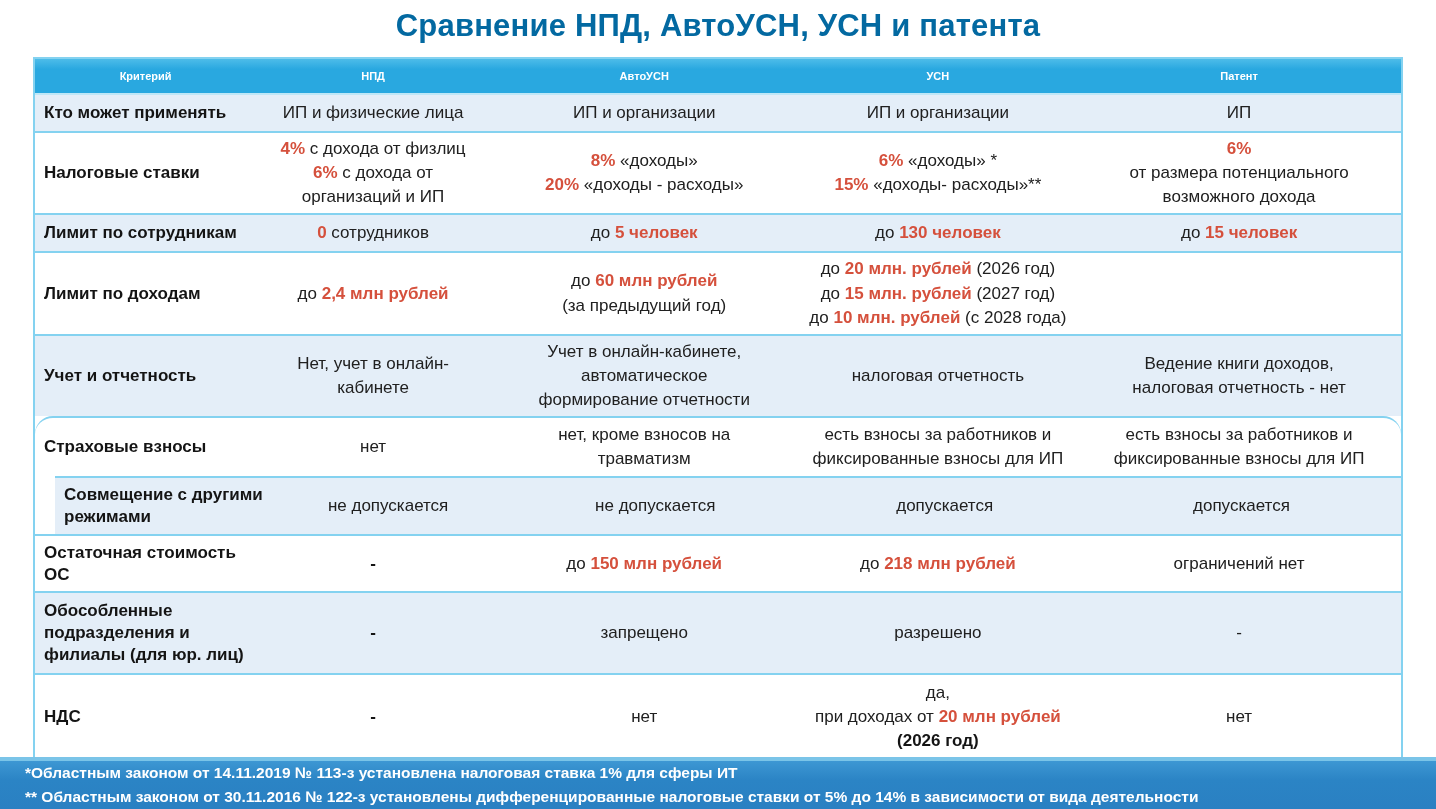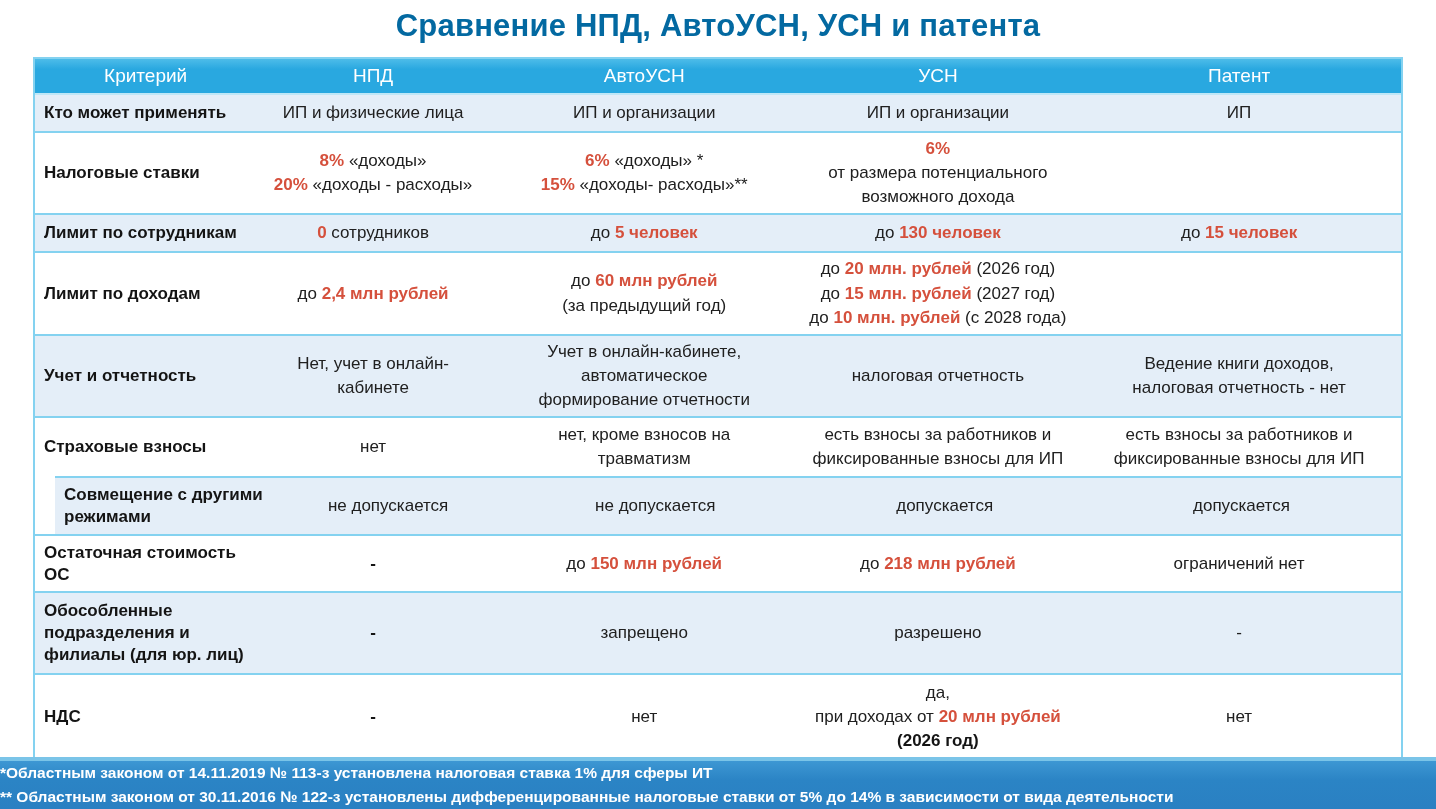--- a/index.html
+++ b/index.html
@@ -23,32 +23,32 @@
     display:grid;
     grid-template-columns:16.2% 17.1% 22.6% 20.4% 23.7%;
   }
   .thead{
     background:linear-gradient(180deg,#4DBCE9 0%,#29A8E0 30%,#29A8E0 100%);
     min-height:34px;
     border-bottom:2px solid #BFE7F7;
   }
   .thead .hcell{
     display:flex;align-items:center;justify-content:center;
-    color:#ffffff;font-weight:400;font-size:19px;
+    color:#ffffff;font-weight:700;font-size:11px;
     padding:2px 4px;text-align:center;
   }
   .trow{min-height:40px;background:#ffffff;}
   .trow.shaded{background:#E4EEF8;}
   .trow + .trow{border-top:2px solid #84D2F0;}
   .trow:nth-child(1){min-height:36px;}
   .trow:nth-child(2){min-height:78px;}
   .trow:nth-child(3){min-height:36px;}
   .trow:nth-child(4){min-height:76px;}
   .trow:nth-child(5){min-height:80px;}
-  .trow:nth-child(6){min-height:58px;}
+  .trow:nth-child(6){min-height:58px;border-radius:18px;}
   .trow:nth-child(7){min-height:56px;margin-left:20px;}
   .trow:nth-child(8){min-height:55px;}
   .trow:nth-child(9){min-height:80px;}
   .trow:nth-child(10){min-height:84px;}
   .cell{
     display:flex;flex-direction:column;justify-content:center;
     padding:4px 8px;font-size:17px;color:#202020;
   }
   .cell.lab{
     align-items:flex-start;text-align:left;
@@ -59,21 +59,21 @@
   .line{line-height:1.42;}
   .seg-n{color:#202020;font-weight:400;}
   .seg-r{color:#D5503C;font-weight:700;}
   .seg-b{color:#141414;font-weight:700;}
   .footer{
     position:absolute;left:0;right:0;bottom:0;height:52px;
     background:linear-gradient(180deg,#3D97D3 0%,#2B84C5 40%,#2A80C2 100%);
     border-top:4px solid #7AC4E8;
     box-sizing:border-box;
     display:flex;flex-direction:column;justify-content:center;
-    gap:2px;
+    padding-left:25px;gap:2px;
   }
   .footer .fline{
     color:#ffffff;font-weight:700;font-size:15.5px;line-height:1.4;
   }
 </style>
 </head>
 <body>
 
 <div class="page-title">Сравнение НПД, АвтоУСН, УСН и патента</div>
 
@@ -97,20 +97,25 @@
         <div class="cell val">
           <div class="line"><span class="seg-n">ИП и организации</span></div>
         </div>
         <div class="cell val">
           <div class="line"><span class="seg-n">ИП</span></div>
         </div>
       </div>
       <div class="grid-row trow">
         <div class="cell lab">Налоговые ставки</div>
         <div class="cell val">
+          <div class="line"><span class="seg-r">4%</span><span class="seg-n"> с дохода от физлиц</span></div>
+          <div class="line"><span class="seg-r">6%</span><span class="seg-n"> с дохода от</span></div>
+          <div class="line"><span class="seg-n">организаций и ИП</span></div>
+        </div>
+        <div class="cell val">
           <div class="line"><span class="seg-r">8%</span><span class="seg-n"> «доходы»</span></div>
           <div class="line"><span class="seg-r">20%</span><span class="seg-n"> «доходы - расходы»</span></div>
         </div>
         <div class="cell val">
           <div class="line"><span class="seg-r">6%</span><span class="seg-n"> «доходы» *</span></div>
           <div class="line"><span class="seg-r">15%</span><span class="seg-n"> «доходы- расходы»**</span></div>
         </div>
         <div class="cell val">
           <div class="line"><span class="seg-r">6%</span></div>
           <div class="line"><span class="seg-n">от размера потенциального</span></div>

